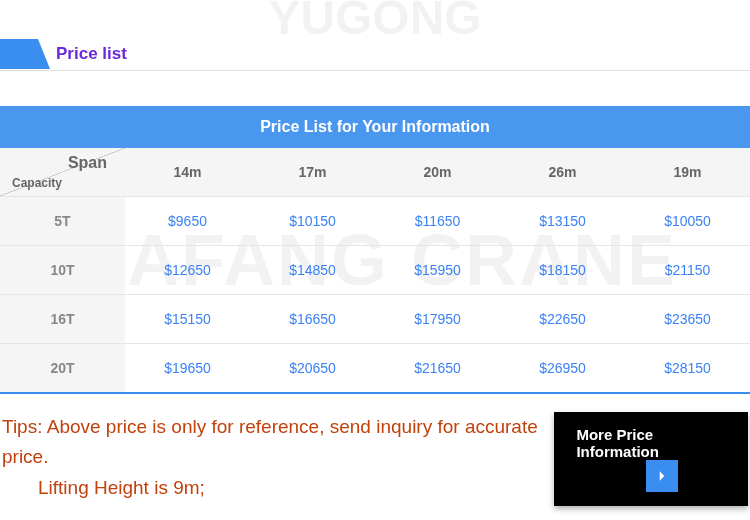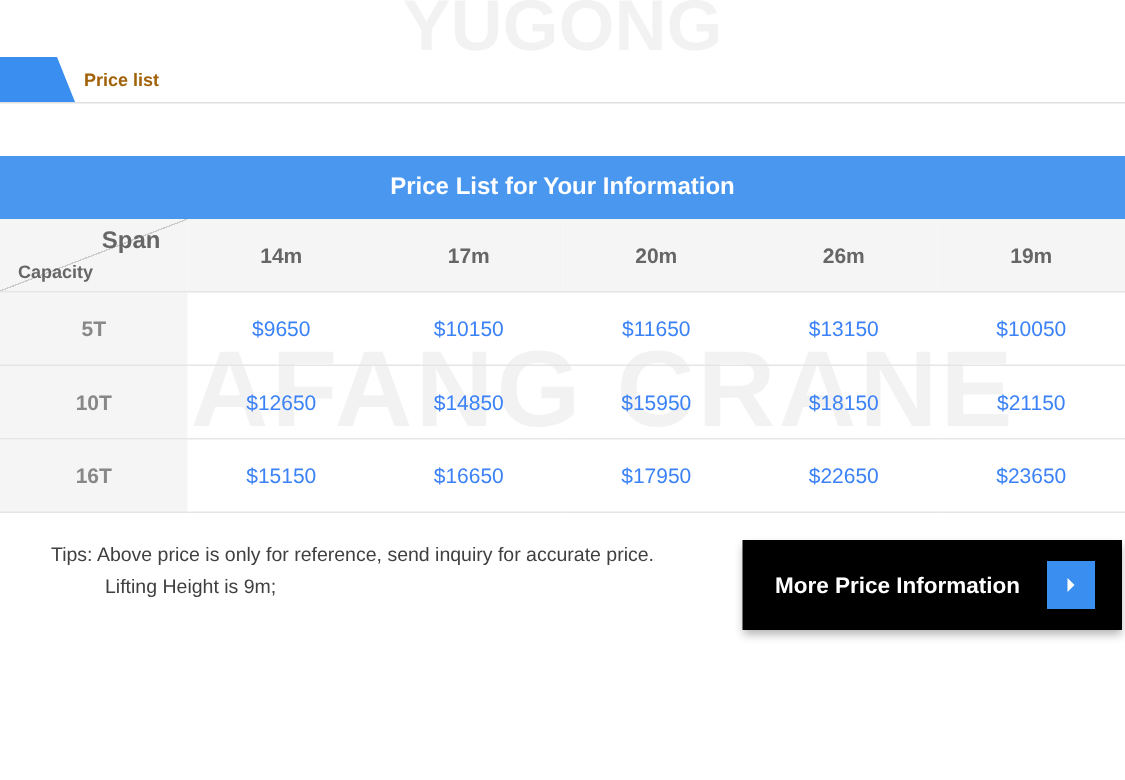--- a/index.html
+++ b/index.html
@@ -52,23 +52,23 @@
       content: '';
       position: absolute;
       right: -12px;
       top: 0;
       width: 0;
       height: 0;
       border-top: 30px solid transparent;
       border-left: 12px solid #3a8ef0;
     }
     .section-title {
-      font-size: 12px;
-      font-weight: bold;
-      color: #a16207;
+      font-size: 17px;
+      font-weight: bold;
+      color: #6d28d9;
       margin-left: 18px;
       padding: 6px 0;
     }
     .table-wrap {
       margin-top: 35px;
       position: relative;
       z-index: 1;
     }
     .table-header {
       background: #4a97f0;
@@ -135,38 +135,38 @@
     .footer-row {
       display: flex;
       justify-content: space-between;
       align-items: flex-start;
       margin-top: 18px;
       padding: 0 2px;
       position: relative;
       z-index: 1;
     }
     .tips {
-      font-size: 13px;
-      color: #404040;
+      font-size: 19px;
+      color: #c2410c;
       line-height: 1.6;
-      margin-left: 32px;
     }
     .tips .line2 {
       padding-left: 36px;
     }
     .more-btn {
       background: #000;
       color: #fff;
       font-weight: bold;
       font-size: 15px;
       padding: 14px 18px 14px 22px;
       display: flex;
       align-items: center;
       box-shadow: 0 3px 6px rgba(0,0,0,0.3);
       cursor: pointer;
+      flex-direction: column;
     }
     .more-btn .arrow-box {
       background: #3a8ef0;
       width: 32px;
       height: 32px;
       margin-left: 18px;
       display: flex;
       align-items: center;
       justify-content: center;
     }
@@ -220,20 +220,28 @@
         <td>$18150</td>
         <td>$21150</td>
       </tr>
       <tr>
         <td class="cap">16T</td>
         <td>$15150</td>
         <td>$16650</td>
         <td>$17950</td>
         <td>$22650</td>
         <td>$23650</td>
+      </tr>
+      <tr class="last-row">
+        <td class="cap">20T</td>
+        <td>$19650</td>
+        <td>$20650</td>
+        <td>$21650</td>
+        <td>$26950</td>
+        <td>$28150</td>
       </tr>
     </tbody>
   </table>
 </div>
 
 <div class="footer-row">
   <div class="tips">
     <span>Tips:</span>
     <span>Above price is only for reference, send inquiry for accurate price.</span><br>
     <span class="line2">Lifting Height is 9m;</span>

